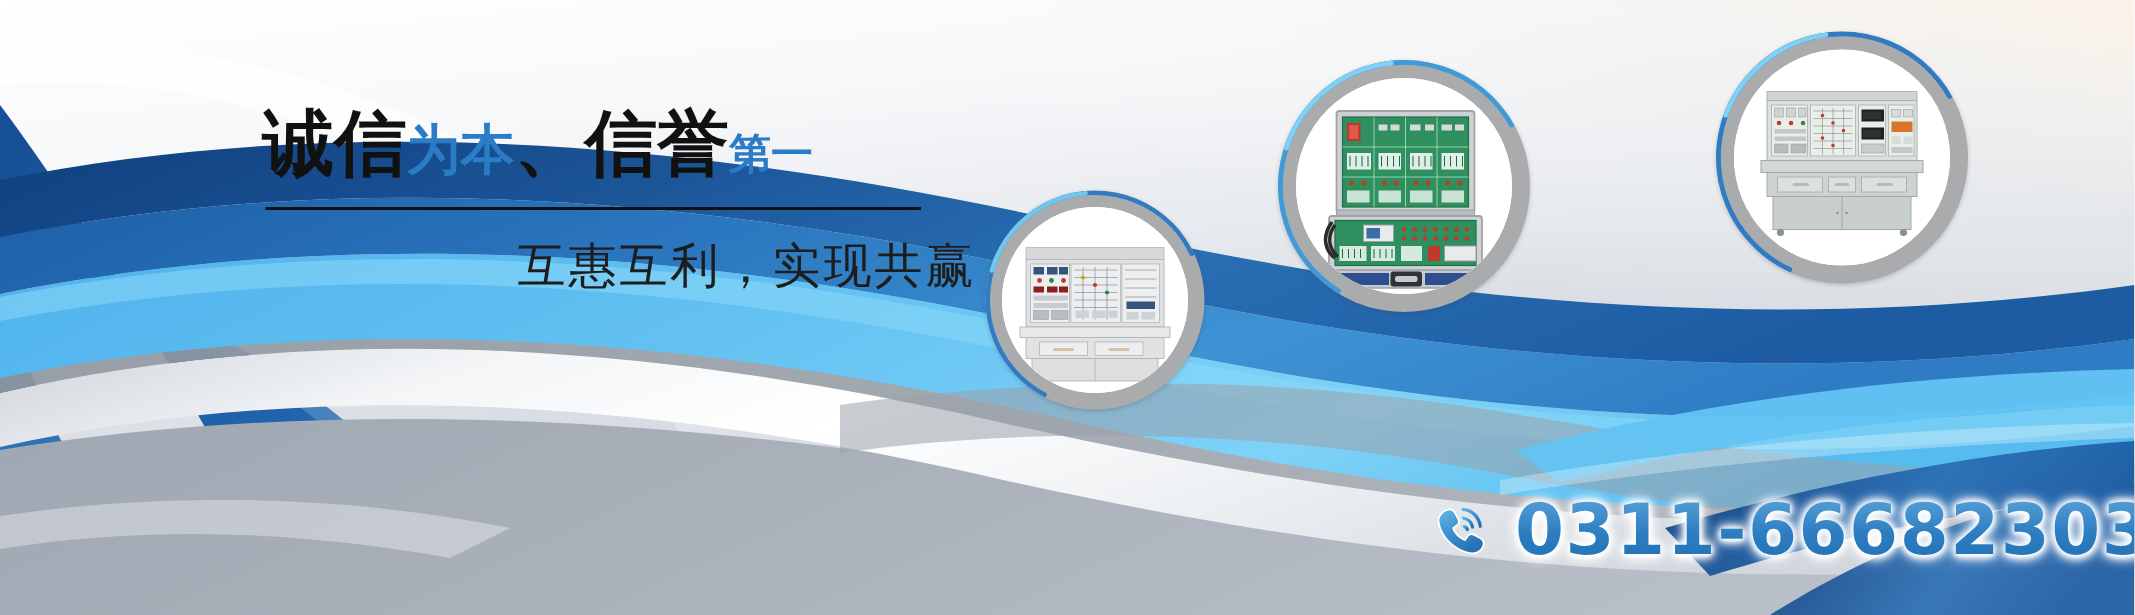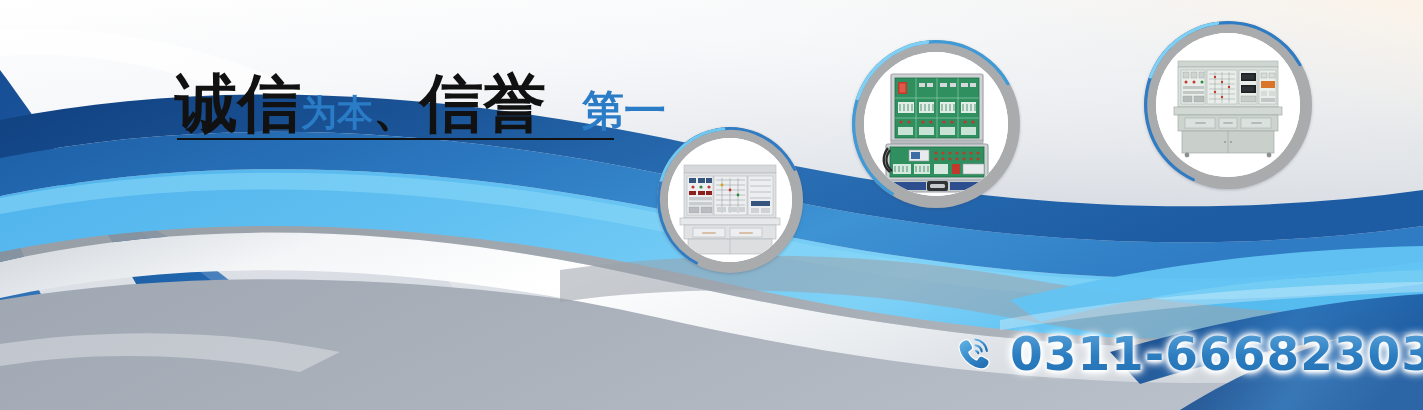--- a/index.html
+++ b/index.html
@@ -15,24 +15,24 @@
   }
   .layer{position:absolute;inset:0;}
   .bg-svg{position:absolute;left:0;top:0;width:1423px;height:410px;display:block;}
 
   
   .text-block{position:absolute;left:175px;top:72px;width:460px;}
   .headline{
     margin:0;white-space:nowrap;line-height:1;
     font-weight:bold;letter-spacing:0px;
   }
-  .h-big{font-size:63px;color:#111111;}
+  .h-big{font-size:48px;color:#111111;}
   .h-blue{font-size:36px;color:#2a7cc7;}
   .h-dot{font-size:47px;color:#111111;}
-  .h-small{font-size:42px;color:#2a7cc7;margin-left:36px;}
+  .h-small{font-size:28px;color:#2a7cc7;}
   .rule{
     position:absolute;left:2px;top:66px;width:437px;height:0;
     border-top:2px solid #111111;
   }
   .subline{
     position:absolute;left:170px;top:84px;white-space:nowrap;
     font-size:32px;color:#1d1d1d;letter-spacing:2px;font-weight:500;
   }
 
   
@@ -176,20 +176,21 @@
 
       <path d="M0,344 C120,326 240,332 340,352 L300,372 C200,354 100,350 0,366 Z" fill="#ffffff" opacity="0.35"></path>
     </svg>
   </div>
 
   <div class="text-block">
     <h1 class="headline">
       <span class="h-big">诚信</span><span class="h-blue">为本</span><span class="h-dot">、</span><span class="h-big">信誉</span><span class="h-small">第一</span>
     </h1>
     <div class="rule"></div>
+    <div class="subline">互惠互利，实现共赢</div>
   </div>
 
   <div class="circle ring-outer" style="left:657px;top:127px;width:146px;height:146px;">
     <svg class="ring-arc" viewBox="0 0 146 146" xmlns="http://www.w3.org/2000/svg">
       <circle cx="73" cy="73" r="71.5" fill="none" stroke="#2f7cc4" stroke-width="3" stroke-linecap="round" stroke-dasharray="270 450" transform="rotate(118 73 73)"></circle>
       <circle cx="73" cy="73" r="71.5" fill="none" stroke="#6ec8f2" stroke-width="3" stroke-linecap="round" stroke-dasharray="86 450" transform="rotate(196 73 73)"></circle>
     </svg>
   </div>
   <div class="photo" style="left:668px;top:138px;width:124px;height:124px;">
     <svg width="124" height="124" viewBox="0 0 124 124" xmlns="http://www.w3.org/2000/svg">

